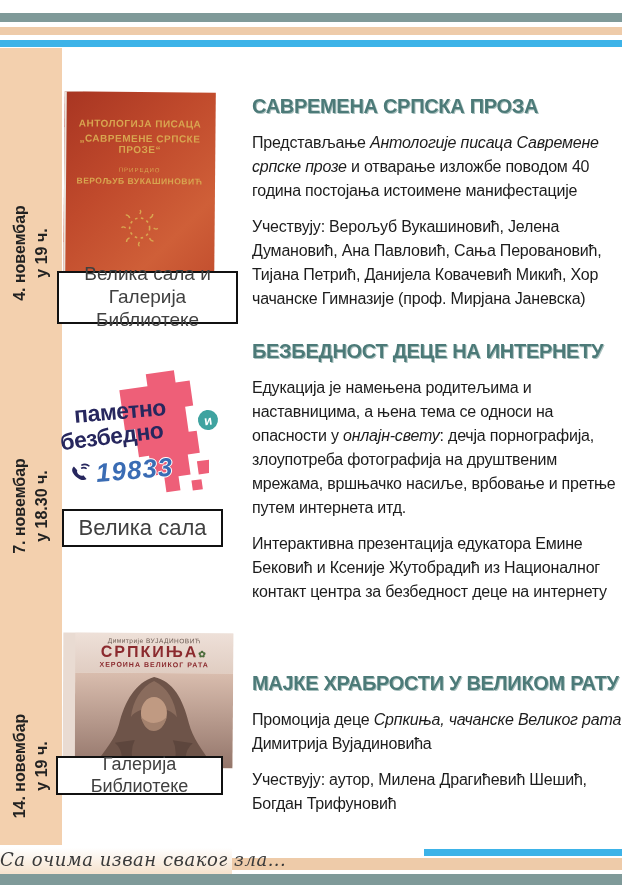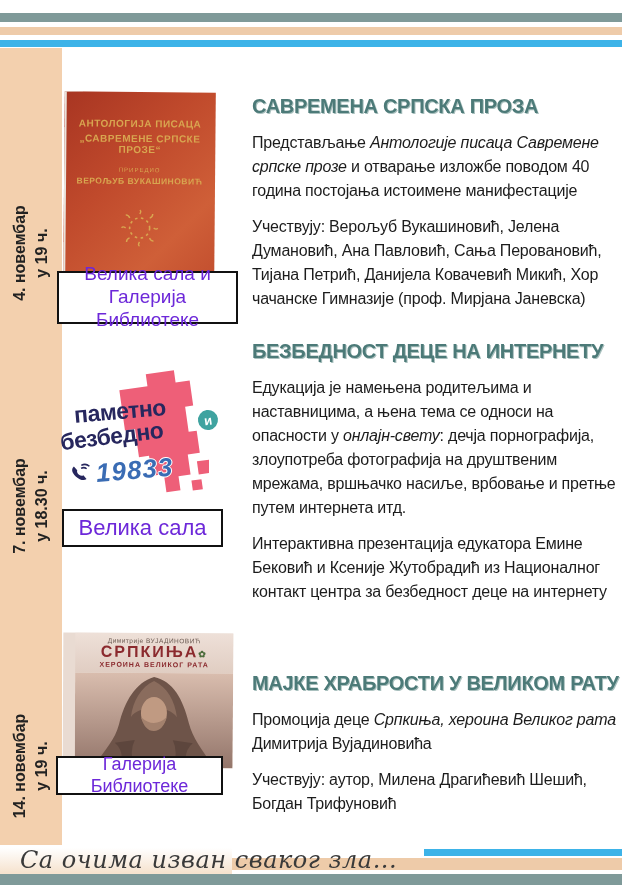--- a/index.html
+++ b/index.html
@@ -26,21 +26,21 @@
   .event-text{position:absolute;left:242px;width:377px;margin-left:10px;}
   .ev1{top:95px;} .ev2{top:340px;} .ev3{top:672px;}
   .event-title{font-size:20px;font-weight:bold;color:#4c7a78;letter-spacing:-0.3px;
       margin:0 0 13px 0;text-shadow:1px 1px 0 #a9c0be;}
   .event-p{font-size:16px;line-height:1.5;letter-spacing:-0.2px;margin:0 0 12px 0;}
   .it{font-style:italic;}
 
   
   .venue-box{position:absolute;background:#fff;border:2px solid #111;display:flex;
       flex-direction:column;justify-content:center;text-align:center;line-height:1.2;
-      font-size:19px;color:#6d28d9;}
+      font-size:19px;color:#404040;}
   .venue-1{left:57px;top:271px;width:177px;height:49px;}
   .venue-2{left:62px;top:509px;width:157px;height:34px;font-size:22px;}
   .venue-3{left:56px;top:756px;width:163px;height:35px;font-size:18px;}
 
   
   .cover1{position:absolute;left:64px;top:92px;width:151px;height:190px;
       background:linear-gradient(135deg,#a83522 0%,#c04a2c 40%,#cf5f38 75%,#c24e2e 100%);
       transform:rotate(0.5deg);text-align:center;color:#d8a650;
       box-shadow:2px 0 0 #e9e2da inset;}
   .cover1 .l1{font-size:10px;font-weight:bold;letter-spacing:0.5px;margin-top:26px;}
@@ -70,22 +70,22 @@
   .cover3 .band{text-align:center;height:40px;background:linear-gradient(180deg,#eee0d8,#e0cdc2);}
   .cover3 .auth{font-size:6.5px;color:#6b5a52;padding-top:4px;letter-spacing:0.5px;}
   .cover3 .ttl{font-size:16px;font-weight:bold;color:#8b2a2e;letter-spacing:2px;line-height:1.05;}
   .cover3 .orn3{font-size:9px;color:#4a6b3a;}
   .cover3 .sub{font-size:7px;font-weight:bold;color:#8b2a2e;letter-spacing:1px;}
   .cover3 svg{display:block;}
 
   
   .quote-band{position:absolute;left:0;top:845px;width:232px;height:29px;
       background:linear-gradient(180deg,#ffffff 10%,#f6e3cf 95%);display:flex;align-items:center;}
-  .quote-text{font-family:"DejaVu Serif",serif;font-style:italic;font-size:24px;
-      color:#3a3a3a;padding-left:20px;letter-spacing:0.5px;white-space:nowrap;}
+  .quote-text{font-family:"DejaVu Serif",serif;font-style:italic;font-size:18px;
+      color:#3a3a3a;padding-left:0;letter-spacing:0.5px;white-space:nowrap;}
 </style>
 </head>
 <body>
 
 <div class="page">
 
   <div class="stripe stripe-green-top"></div>
   <div class="stripe stripe-tan-top"></div>
   <div class="stripe stripe-blue-top"></div>
 
@@ -188,21 +188,21 @@
       <path d="M66 44 q13 12 26 0 q-4 14 -13 14 q-9 0 -13 -14 Z" fill="#a3816d"></path>
       <path d="M40 70 q10 8 6 25 L60 95 q-6 -16 0 -28 Z" fill="#5d463d"></path>
       <path d="M118 70 q-10 8 -6 25 L98 95 q6 -16 0 -28 Z" fill="#5d463d"></path>
     </svg>
   </div>
   <div class="venue-box venue-3">
     <span>Галерија Библиотеке</span>
   </div>
   <div class="event-text ev3">
     <h2 class="event-title">МАЈКЕ ХРАБРОСТИ У ВЕЛИКОМ РАТУ</h2>
-    <p class="event-p"><span>Промоција деце </span><span class="it">Српкиња, хероина Великог рата</span><span> Димитрија Вујадиновића</span></p>
+    <p class="event-p"><span>Промоција деце </span><span class="it">Српкиња, чачанске Великог рата</span><span> Димитрија Вујадиновића</span></p>
     <p class="event-p"><span>Учествују: аутор, Милена Драгићевић Шешић, Богдан Трифуновић</span></p>
   </div>
 
   <div class="stripe stripe-tan-bottom"></div>
   <div class="stripe stripe-blue-bottom"></div>
   <div class="quote-band">
     <span class="quote-text">Са очима изван сваког зла...</span>
   </div>
   <div class="stripe stripe-green-bottom"></div>
 

